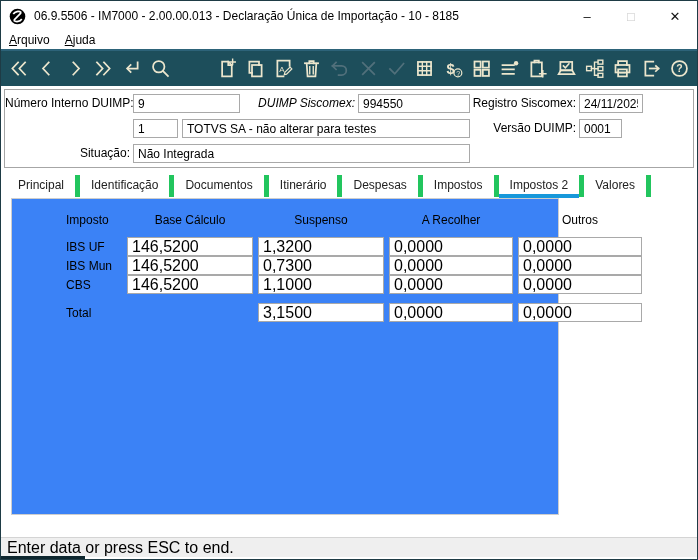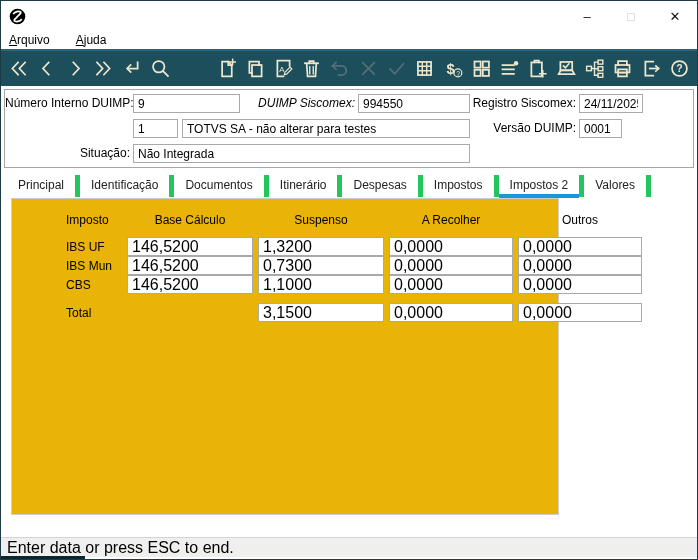--- a/index.html
+++ b/index.html
@@ -8,21 +8,21 @@
 
   
   .titlebar{height:30px;display:flex;align-items:center;background:#fff;}
   .app-icon{margin-left:8px;width:17px;height:17px;flex:0 0 auto;}
   .title-text{margin-left:8px;font-size:12px;color:#000;white-space:nowrap;}
   .win-controls{margin-left:auto;display:flex;height:100%;}
   .win-btn{width:44px;height:100%;display:flex;align-items:center;justify-content:center;font-size:13px;color:#111;}
   .win-btn.disabled{color:#c9c9c9;}
 
   
-  .menubar{height:18px;display:flex;align-items:center;padding-left:8px;gap:26px;font-size:12px;color:#000;}
+  .menubar{height:18px;display:flex;align-items:center;padding-left:8px;gap:15px;font-size:12px;color:#000;}
   .menu-item u{text-decoration:underline;}
 
   
   .toolbar{height:35px;background:var(--toolbar-bg,#1d4e5b);border-top:2px solid #2d6379;
            display:flex;align-items:center;padding:0 7px;gap:7px;}
   .tbtn{width:23px;height:23px;display:flex;align-items:center;justify-content:center;color:var(--icon,#ece6cd);}
   .tbtn svg{stroke:currentColor;fill:none;stroke-width:2;stroke-linecap:square;stroke-linejoin:miter;}
   .tbtn.disabled{color:var(--icon-disabled,#51707b);}
   .tb-spacer{width:34px;height:1px;}
 
@@ -31,21 +31,21 @@
   .f-label{position:absolute;text-align:right;line-height:19px;color:#000;white-space:nowrap;}
   .f-input{position:absolute;height:19px;box-sizing:border-box;border:1px solid #a9a9a9;background:#fff;
            font-family:"Liberation Sans",sans-serif;font-size:12px;color:#000;padding:0 4px;}
 
   
   .tabbar{position:absolute;left:6px;top:174px;height:22px;display:flex;font-size:12px;color:#222;}
   .tab{position:relative;padding:0 11px;line-height:20px;border-right:5px solid #22c55e;white-space:nowrap;}
   .tab.active::after{content:"";position:absolute;left:0;right:0;bottom:-1px;height:4px;background:var(--tab-accent,#1798da);}
 
   
-  .content-panel{position:absolute;left:10px;top:197px;width:548px;height:317px;border:1px solid #cdcdcd;background:#eab308;box-sizing:border-box;}
+  .content-panel{position:absolute;left:10px;top:197px;width:548px;height:317px;border:1px solid #cdcdcd;background:#3b82f6;box-sizing:border-box;}
   .tax-table{padding:14px 0 0 54px;font-size:12px;color:#000;}
   .t-grid{display:grid;grid-template-columns:56px 126px 126px 124px 124px;column-gap:5px;align-items:center;}
   .t-head{margin-bottom:10px;}
   .t-head .hc{text-align:center;}
   .t-head .hc.first{text-align:left;}
   .t-row{}
   .t-row.total{margin-top:9px;}
   .t-row input{width:100%;height:19px;box-sizing:border-box;border:1px solid #a9a9a9;background:#fff;
                font-family:"Liberation Sans",sans-serif;font-size:16px;padding:0 4px;color:#000;}
 
@@ -165,20 +165,21 @@
 
 <div class="window">
 
   <div class="titlebar">
     <svg class="app-icon" viewBox="0 0 24 24">
       <circle cx="12" cy="12" r="11" fill="#000"></circle>
       <path d="M17.5 6.5 A8 8 0 0 0 6 8.5" stroke="#fff" stroke-width="2.4" fill="none"></path>
       <path d="M6.5 17.5 A8 8 0 0 0 18 15.5" stroke="#fff" stroke-width="2.4" fill="none"></path>
       <path d="M17 7L7 17" stroke="#fff" stroke-width="2.4"></path>
     </svg>
+    <span class="title-text">06.9.5506 - IM7000 - 2.00.00.013 - Declaração Única de Importação - 10 - 8185</span>
     <div class="win-controls">
         <div class="win-btn">–</div>
         <div class="win-btn disabled">□</div>
         <div class="win-btn">✕</div>
       </div>
   </div>
 
   <div class="menubar">
       <span class="menu-item"><u>A</u>rquivo</span>
       <span class="menu-item"><u>A</u>juda</span>

